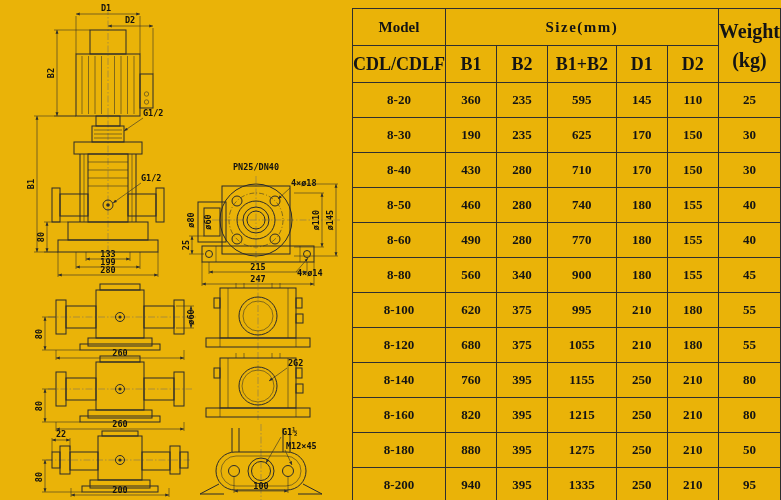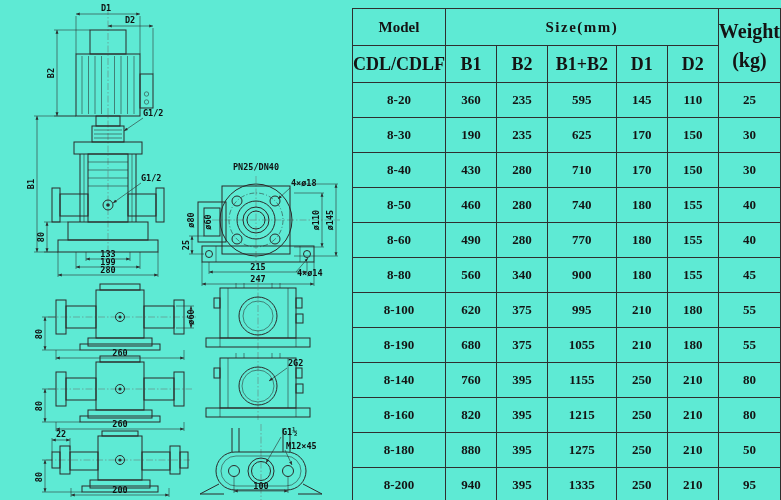--- a/index.html
+++ b/index.html
@@ -1,16 +1,16 @@
 <!DOCTYPE html>
 <html><head>
 <meta charset="utf-8">
 <style>
   html,body{margin:0;padding:0;background:#fff;}
-  .canvas{position:relative;width:781px;height:500px;background:#5eead4;
+  .canvas{position:relative;width:781px;height:500px;background:#eab308;
           font-family:"Liberation Serif",serif;overflow:hidden;}
   
   .spec-table{position:absolute;left:352px;top:8px;border-collapse:collapse;table-layout:fixed;}
   .spec-table td{border:1px solid #2f2f2f;text-align:center;vertical-align:middle;
                  font-weight:bold;color:#141414;padding:0;}
   .h1{font-size:15px;height:36px;}
   .h2{font-size:18px;height:36px;}
   .cell{font-size:13px;height:34px;}
   .size-head{letter-spacing:1.5px;}
   .weight-cell div{line-height:1.45;font-size:20px;}
@@ -349,21 +349,21 @@
       <tr>
         <td class="cell">8-100</td>
         <td class="cell">620</td>
         <td class="cell">375</td>
         <td class="cell">995</td>
         <td class="cell">210</td>
         <td class="cell">180</td>
         <td class="cell">55</td>
       </tr>
       <tr>
-        <td class="cell">8-190</td>
+        <td class="cell">8-120</td>
         <td class="cell">680</td>
         <td class="cell">375</td>
         <td class="cell">1055</td>
         <td class="cell">210</td>
         <td class="cell">180</td>
         <td class="cell">55</td>
       </tr>
       <tr>
         <td class="cell">8-140</td>
         <td class="cell">760</td>

